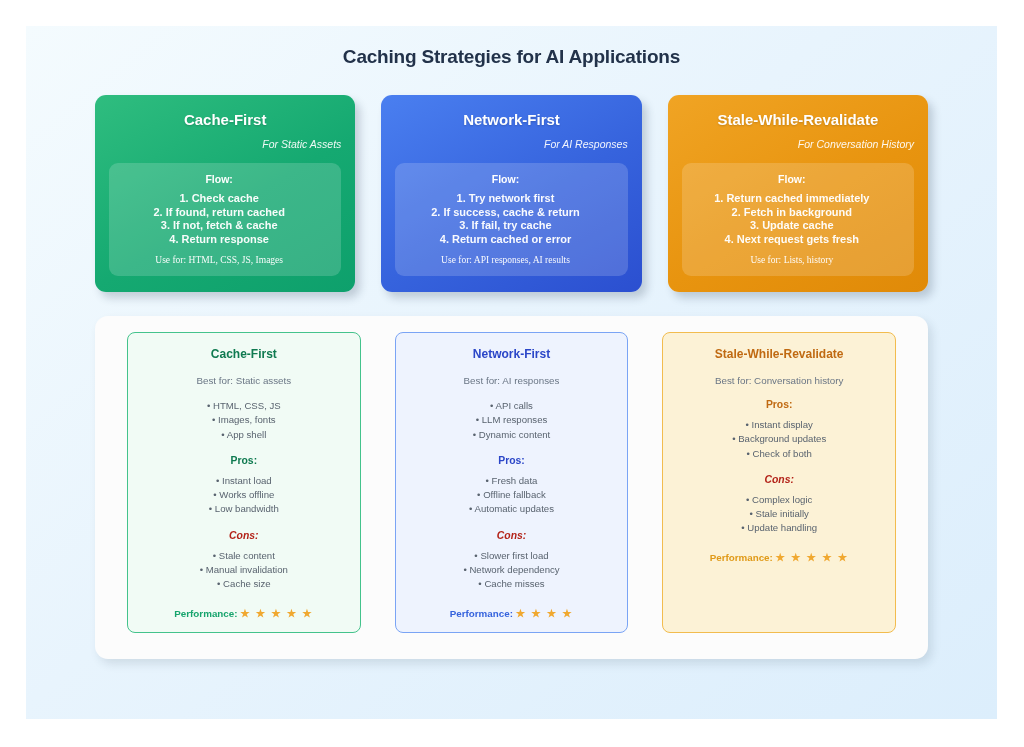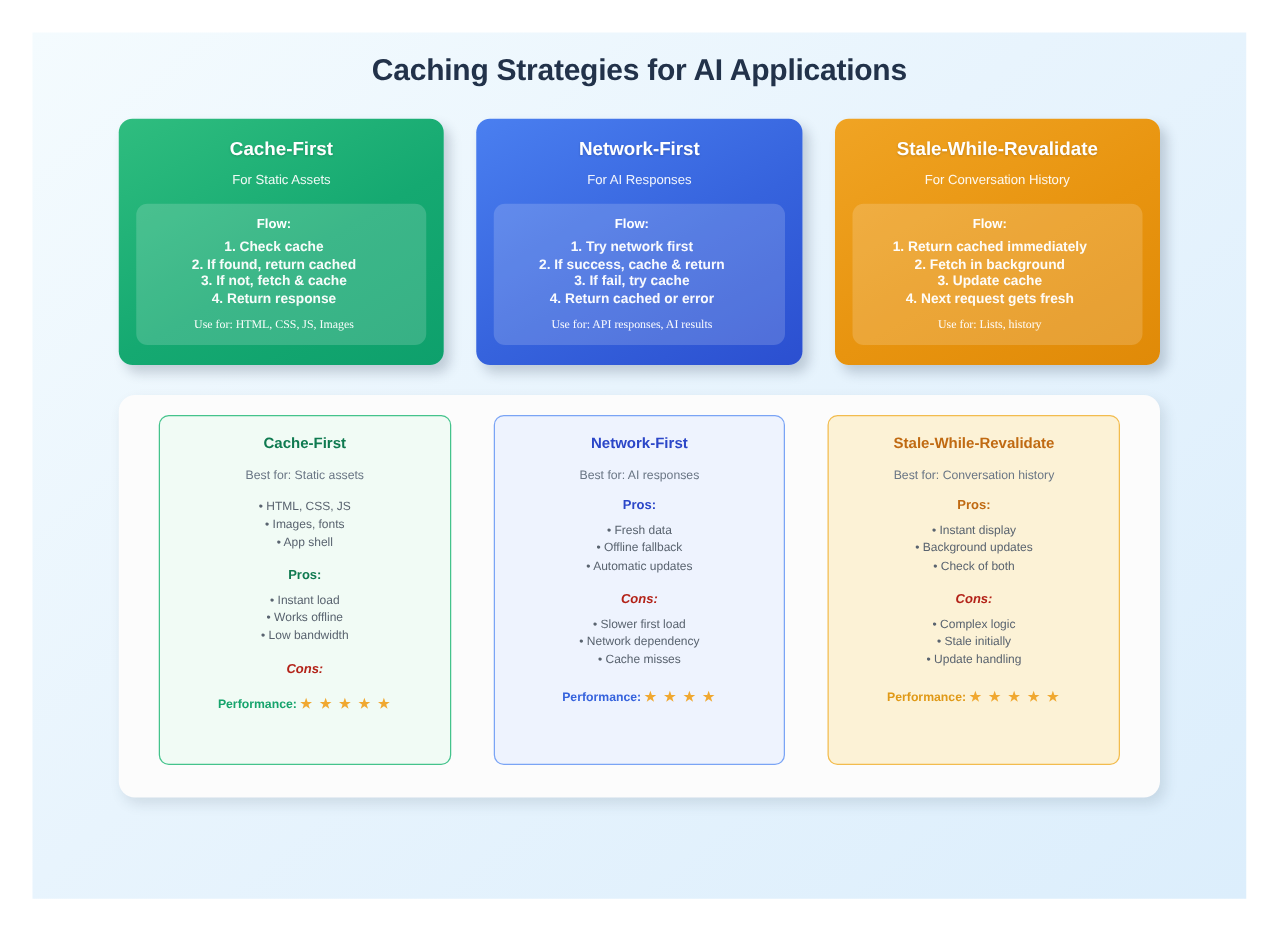--- a/index.html
+++ b/index.html
@@ -18,21 +18,21 @@
     top: 26px;
     width: 971px;
     height: 693px;
     background: linear-gradient(140deg, #f4fbfe 0%, #e8f4fd 45%, #dceefc 100%);
     box-sizing: border-box;
     padding: 0;
   }
 
   .page-title {
     text-align: center;
-    font-size: 24px;
+    font-size: 19px;
     font-weight: bold;
     color: #22324a;
     letter-spacing: -0.2px;
     margin: 0;
     padding-top: 16px;
     height: 30px;
     line-height: 30px;
   }
 
   
@@ -57,24 +57,25 @@
   .scard.orange { background: linear-gradient(150deg, #f0a424 0%, #e8940f 55%, #e08a08 100%); }
 
   .scard-title {
     text-align: center;
     font-size: 15px;
     font-weight: bold;
     margin: 2px 0 0 0;
     text-shadow: 0 1px 2px rgba(0,0,0,0.18);
   }
   .scard-sub {
-    text-align: center;
+    text-align: right;
     font-size: 10.5px;
     margin: 10px 0 0 0;
     color: rgba(255,255,255,0.93);
+    font-style: italic;
   }
 
   .flow-box {
     margin-top: 13px;
     border-radius: 9px;
     background: rgba(255,255,255,0.17);
     padding: 10px 22px 11px 10px;
     text-align: center;
   }
   .flow-label {
@@ -232,29 +233,39 @@
           <div class="bullet">• Images, fonts</div>
           <div class="bullet">• App shell</div>
         </div>
         <div class="ccol-section sec-pros-green">Pros:</div>
         <div class="bullet-group" style="margin-top:0">
           <div class="bullet">• Instant load</div>
           <div class="bullet">• Works offline</div>
           <div class="bullet">• Low bandwidth</div>
         </div>
         <div class="ccol-section sec-cons">Cons:</div>
+        <div class="bullet-group" style="margin-top:0">
+          <div class="bullet">• Stale content</div>
+          <div class="bullet">• Manual invalidation</div>
+          <div class="bullet">• Cache size</div>
+        </div>
         <div class="perf-line">
           <span class="perf-label">Performance:</span>
           <span class="stars">★ ★ ★ ★ ★</span>
         </div>
       </div>
 
       <div class="ccol blue">
         <div class="ccol-title">Network-First</div>
         <div class="ccol-bestfor">Best for: AI responses</div>
+        <div class="bullet-group">
+          <div class="bullet">• API calls</div>
+          <div class="bullet">• LLM responses</div>
+          <div class="bullet">• Dynamic content</div>
+        </div>
         <div class="ccol-section sec-pros-blue">Pros:</div>
         <div class="bullet-group" style="margin-top:0">
           <div class="bullet">• Fresh data</div>
           <div class="bullet">• Offline fallback</div>
           <div class="bullet">• Automatic updates</div>
         </div>
         <div class="ccol-section sec-cons">Cons:</div>
         <div class="bullet-group" style="margin-top:0">
           <div class="bullet">• Slower first load</div>
           <div class="bullet">• Network dependency</div>

